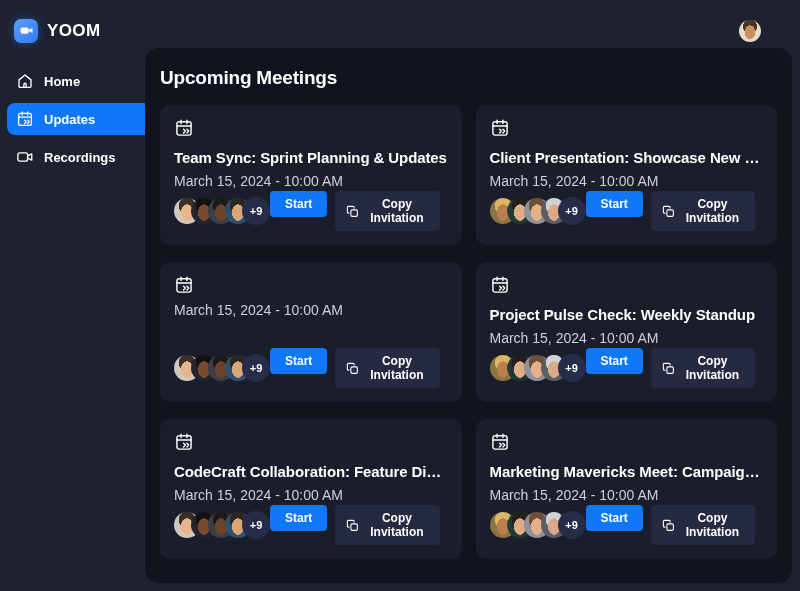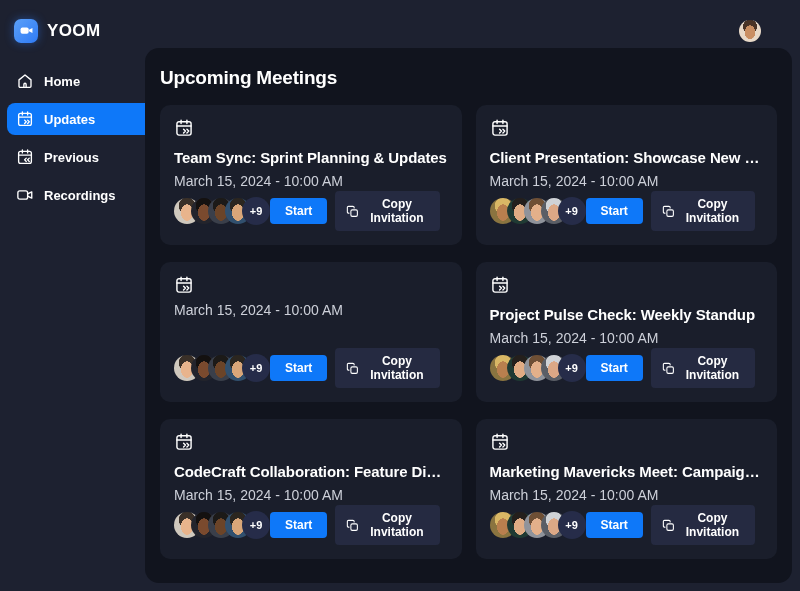--- a/index.html
+++ b/index.html
@@ -78,21 +78,21 @@
   .card-date{margin-top:7px;font-size:14px;color:var(--text-muted);}
   .card-footer{margin-top:auto;display:flex;align-items:center;padding-right:8px;}
   .avatar-stack{display:flex;align-items:center;}
   .avatar-stack .avatar + .avatar,
   .avatar-stack .extra-badge{margin-left:-9px;}
   .extra-badge{
     width:28px;height:28px;border-radius:50%;background:#262C49;
     display:flex;align-items:center;justify-content:center;
     font-size:11px;font-weight:700;position:relative;z-index:2;
   }
-  .btn-row{margin-left:auto;display:flex;align-items:center;gap:8px;}
+  .btn-row{margin-left:auto;display:flex;align-items:flex-start;gap:8px;}
   .btn{
     border:none;border-radius:4px;color:#fff;cursor:pointer;
     font-family:inherit;display:flex;align-items:center;
   }
   .btn-start{background:var(--accent-blue);font-size:12px;font-weight:700;padding:6px 15px;}
   .btn-copy{background:var(--muted-bg);font-size:12px;font-weight:600;padding:6px 11px;gap:6px;}
   svg{display:block;}
 </style>
 </head>
 <body>
@@ -127,30 +127,20 @@
           <rect x="3.5" y="4.5" width="17" height="16" rx="2.5"></rect>
           <path d="M3.5 9.5h17M8.5 2.5v4M15.5 2.5v4"></path>
           <path d="m11.5 13.5 2.2 2.2-2.2 2.2M15.5 13.5l2.2 2.2-2.2 2.2"></path>
         </svg>
     </span>
     <span class="s-label">Updates</span>
   </div>
   <div class="side-item">
     <span class="s-icon">
       <svg width="18" height="18" viewBox="0 0 24 24" fill="none" stroke="#fff" stroke-width="1.8" stroke-linecap="round" stroke-linejoin="round">
-          <rect x="3.5" y="4.5" width="17" height="16" rx="2.5"></rect>
-          <path d="M3.5 9.5h17M8.5 2.5v4M15.5 2.5v4"></path>
-          <path d="m13.7 13.5-2.2 2.2 2.2 2.2M17.7 13.5l-2.2 2.2 2.2 2.2"></path>
-        </svg>
-    </span>
-    <span class="s-label">Previous</span>
-  </div>
-  <div class="side-item">
-    <span class="s-icon">
-      <svg width="18" height="18" viewBox="0 0 24 24" fill="none" stroke="#fff" stroke-width="1.8" stroke-linecap="round" stroke-linejoin="round">
           <rect x="2.5" y="6.5" width="13" height="11" rx="2.5"></rect>
           <path d="M15.5 10.5 21 7.8v8.4l-5.5-2.7"></path>
         </svg>
     </span>
     <span class="s-label">Recordings</span>
   </div>
 </nav>
 
 <main class="main">
   <h1 class="page-title">Upcoming Meetings</h1>

